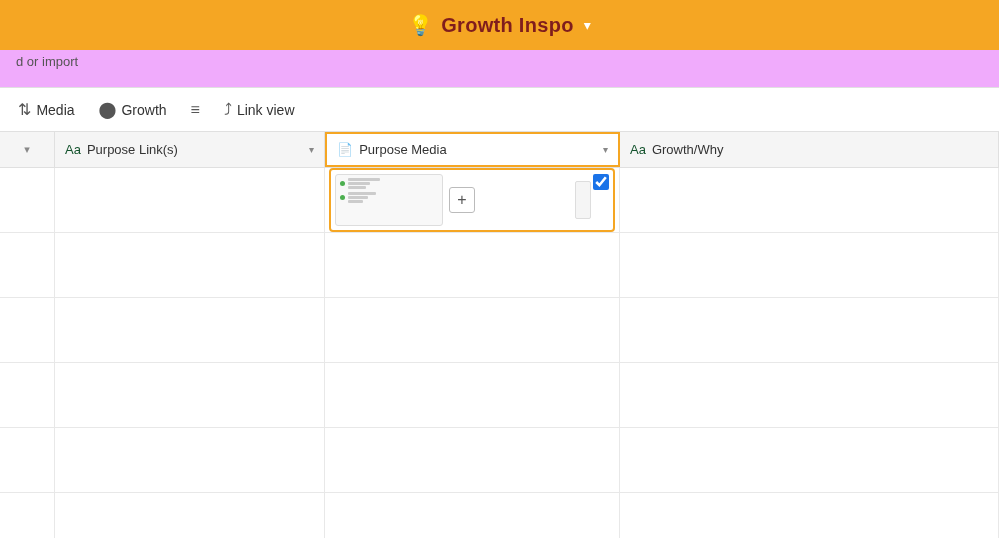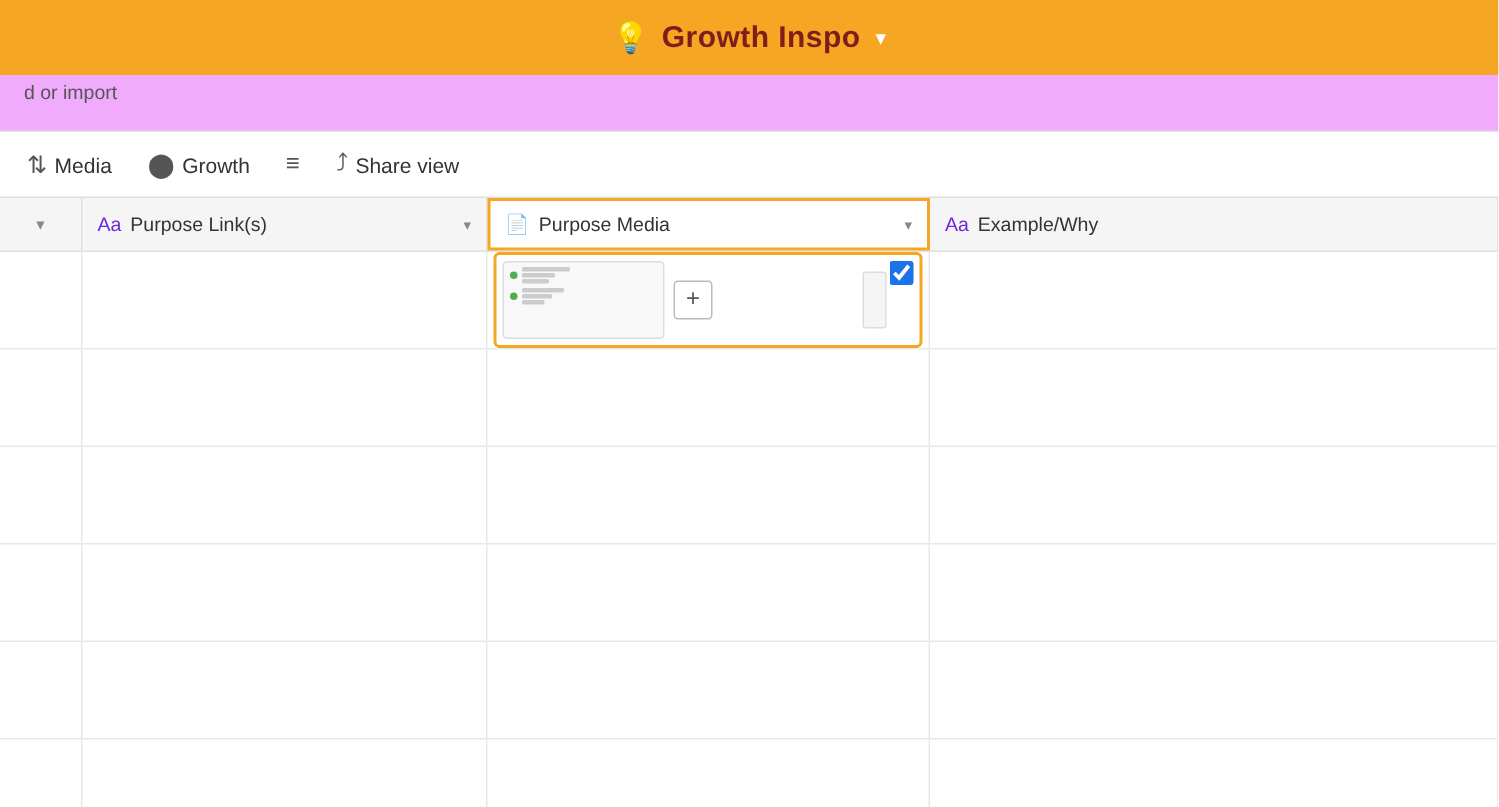--- a/index.html
+++ b/index.html
@@ -99,21 +99,21 @@
       font-weight: 500;
       color: #333;
       cursor: pointer;
       position: relative;
     }
     .col-example-links { width: 270px; min-width: 270px; }
     .col-example-media { width: 295px; min-width: 295px; background: #fff; border: 2px solid #F5A623; box-sizing: border-box; }
     .col-purpose { flex: 1; }
     .col-type-icon {
       font-size: 13px;
-      color: #6d28d9;
+      color: #14532d;
     }
     .col-dropdown {
       margin-left: auto;
       font-size: 10px;
       color: #888;
     }
 
     
     .table-body {
       flex: 1;
@@ -237,21 +237,21 @@
   </button>
   <button class="toolbar-btn">
     <span class="toolbar-icon">⬤</span>
     <span>Growth</span>
   </button>
   <button class="toolbar-btn">
     <span class="toolbar-icon">≡</span>
   </button>
   <button class="toolbar-btn">
     <span class="toolbar-icon">⤴</span>
-    <span>Share view</span>
+    <span>Link view</span>
   </button>
 </div>
 
 <div class="table-container">
 
   <div class="table-header">
     <div class="col-check col-header">
       <span style="font-size:11px;color:#888;">▾</span>
     </div>
     <div class="col-header col-example-links">
@@ -259,21 +259,21 @@
       <span>Purpose Link(s)</span>
       <span class="col-dropdown">▾</span>
     </div>
     <div class="col-header col-example-media">
       <span class="col-type-icon">📄</span>
       <span>Purpose Media</span>
       <span class="col-dropdown">▾</span>
     </div>
     <div class="col-header col-purpose">
       <span class="col-type-icon">Aa</span>
-      <span>Example/Why</span>
+      <span>Growth/Why</span>
     </div>
   </div>
 
   <div class="table-body">
 
     <div class="table-row">
       <div class="cell cell-check"></div>
       <div class="cell cell-links"></div>
       <div class="cell cell-media">
         <div class="media-cell-content">

